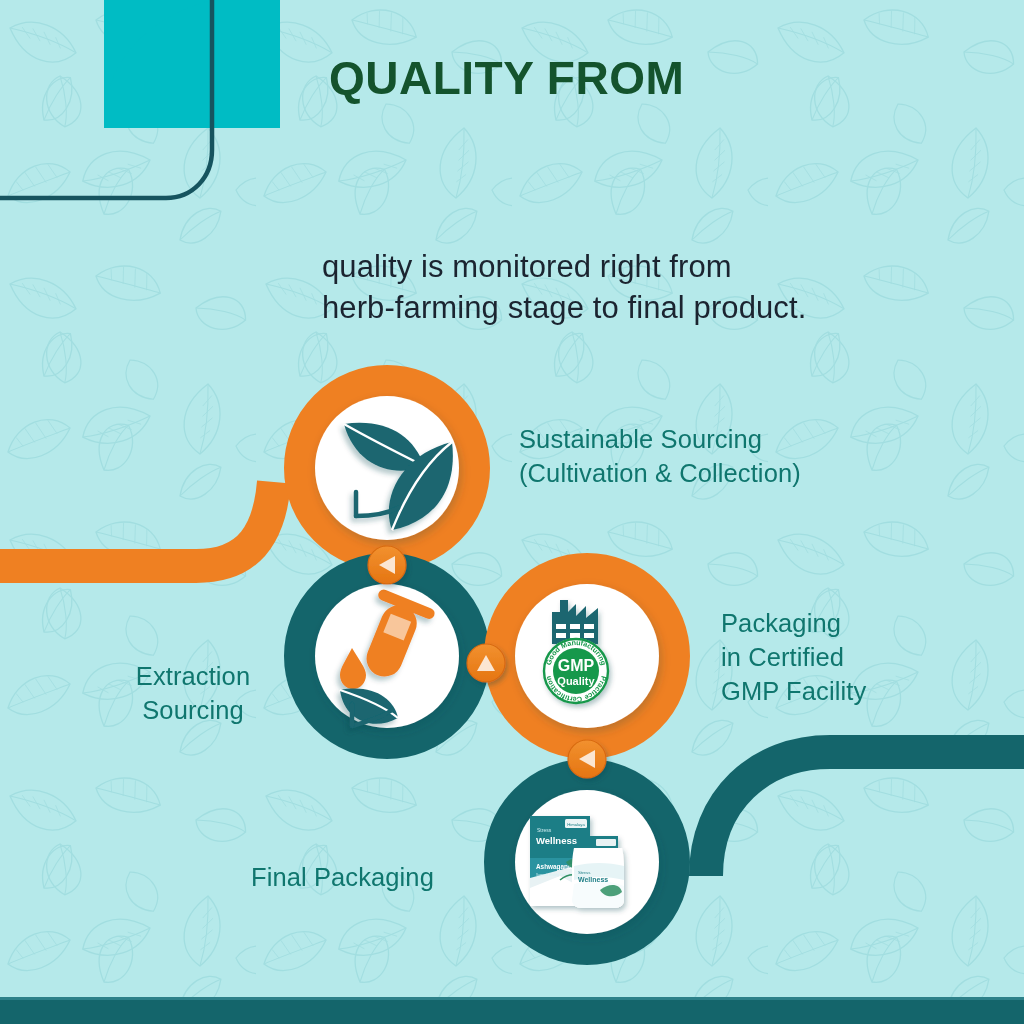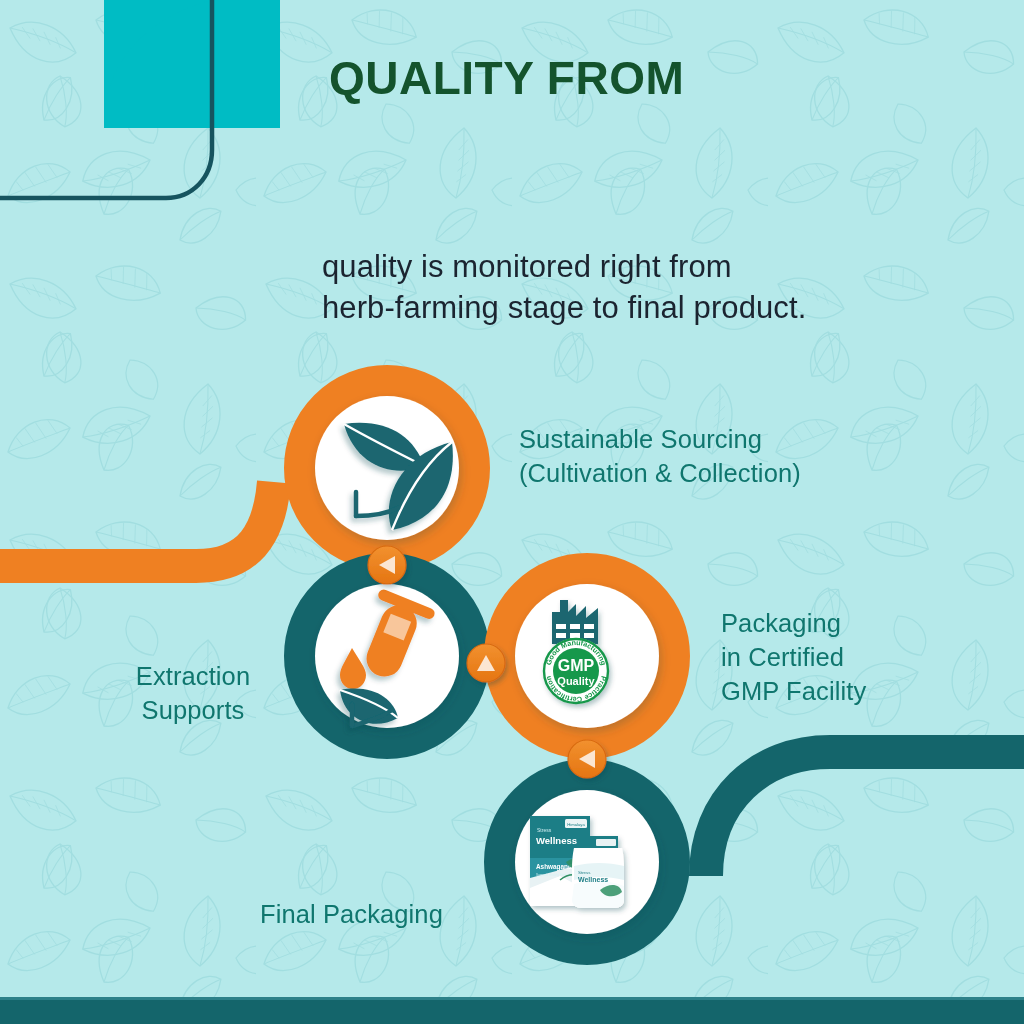--- a/index.html
+++ b/index.html
@@ -32,21 +32,21 @@
     position:absolute; left:322px; top:215px; z-index:5;
     color:#1b2430; font-size:31px; line-height:1.33; letter-spacing:.1px;margin-top:31px;
   }
   .node-label {
     position:absolute; z-index:5;
     color:#0f766e; font-size:25.5px; line-height:1.33; letter-spacing:.1px;
   }
   #label-sourcing  { left:519px; top:423px; }
   #label-extract   { left:129px; top:636px; text-align:center; width:128px;margin-top:24px; }
   #label-gmp       { left:721px; top:607px; }
-  #label-package   { left:260px; top:861px;margin-top:37px; }
+  #label-package   { left:251px; top:861px; }
   
   #bottom-bar {
     position:absolute; left:0; bottom:0; width:1024px; height:24px;
     background:#14656b; z-index:6;
   }
   #bottom-bar-top {
     position:absolute; left:0; bottom:24px; width:1024px; height:3px;
     background:#2d8189; z-index:6;
   }
 </style>
@@ -253,21 +253,21 @@
     <div>herb-farming stage to final product.</div>
   </div>
 
   <div class="node-label" id="label-sourcing">
     <div>Sustainable Sourcing</div>
     <div>(Cultivation &amp; Collection)</div>
   </div>
 
   <div class="node-label" id="label-extract">
     <div>Extraction</div>
-    <div>Supports</div>
+    <div>Sourcing</div>
   </div>
 
   <div class="node-label" id="label-gmp">
     <div>Packaging</div>
     <div>in Certified</div>
     <div>GMP Facility</div>
   </div>
 
   <div class="node-label" id="label-package">
     <div>Final Packaging</div>

